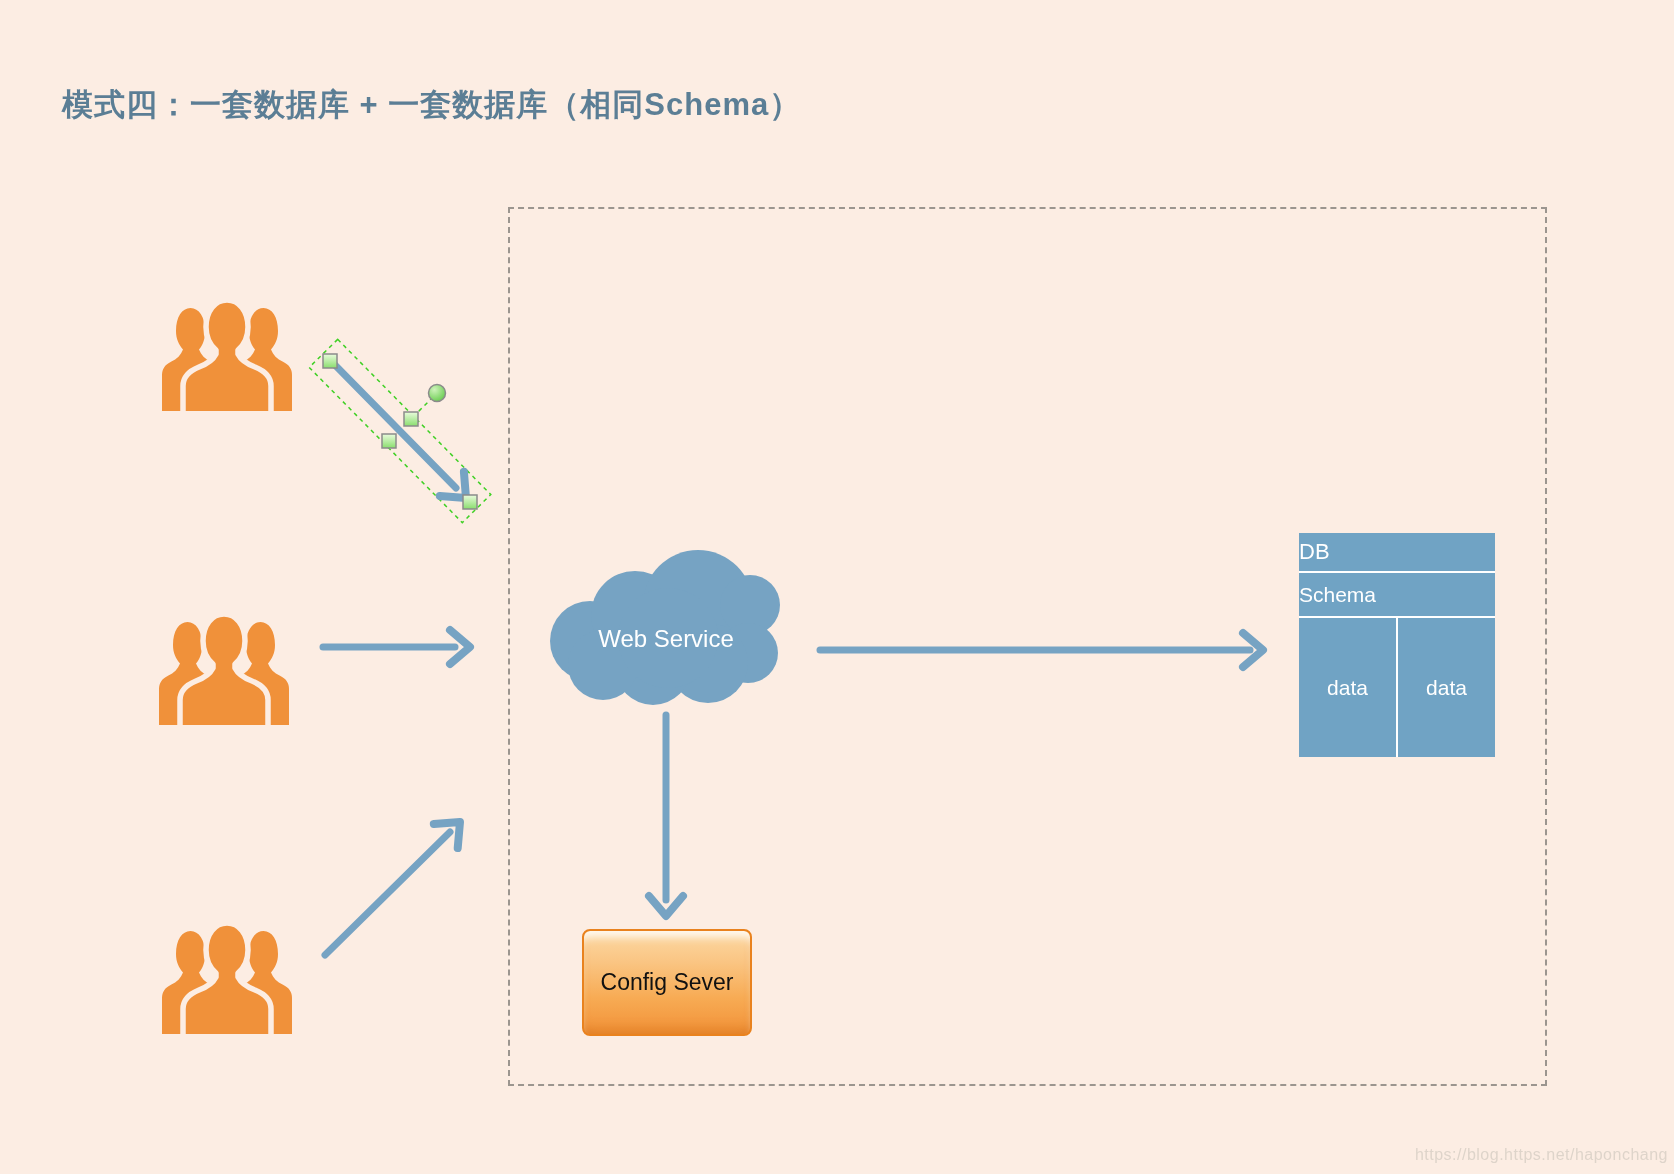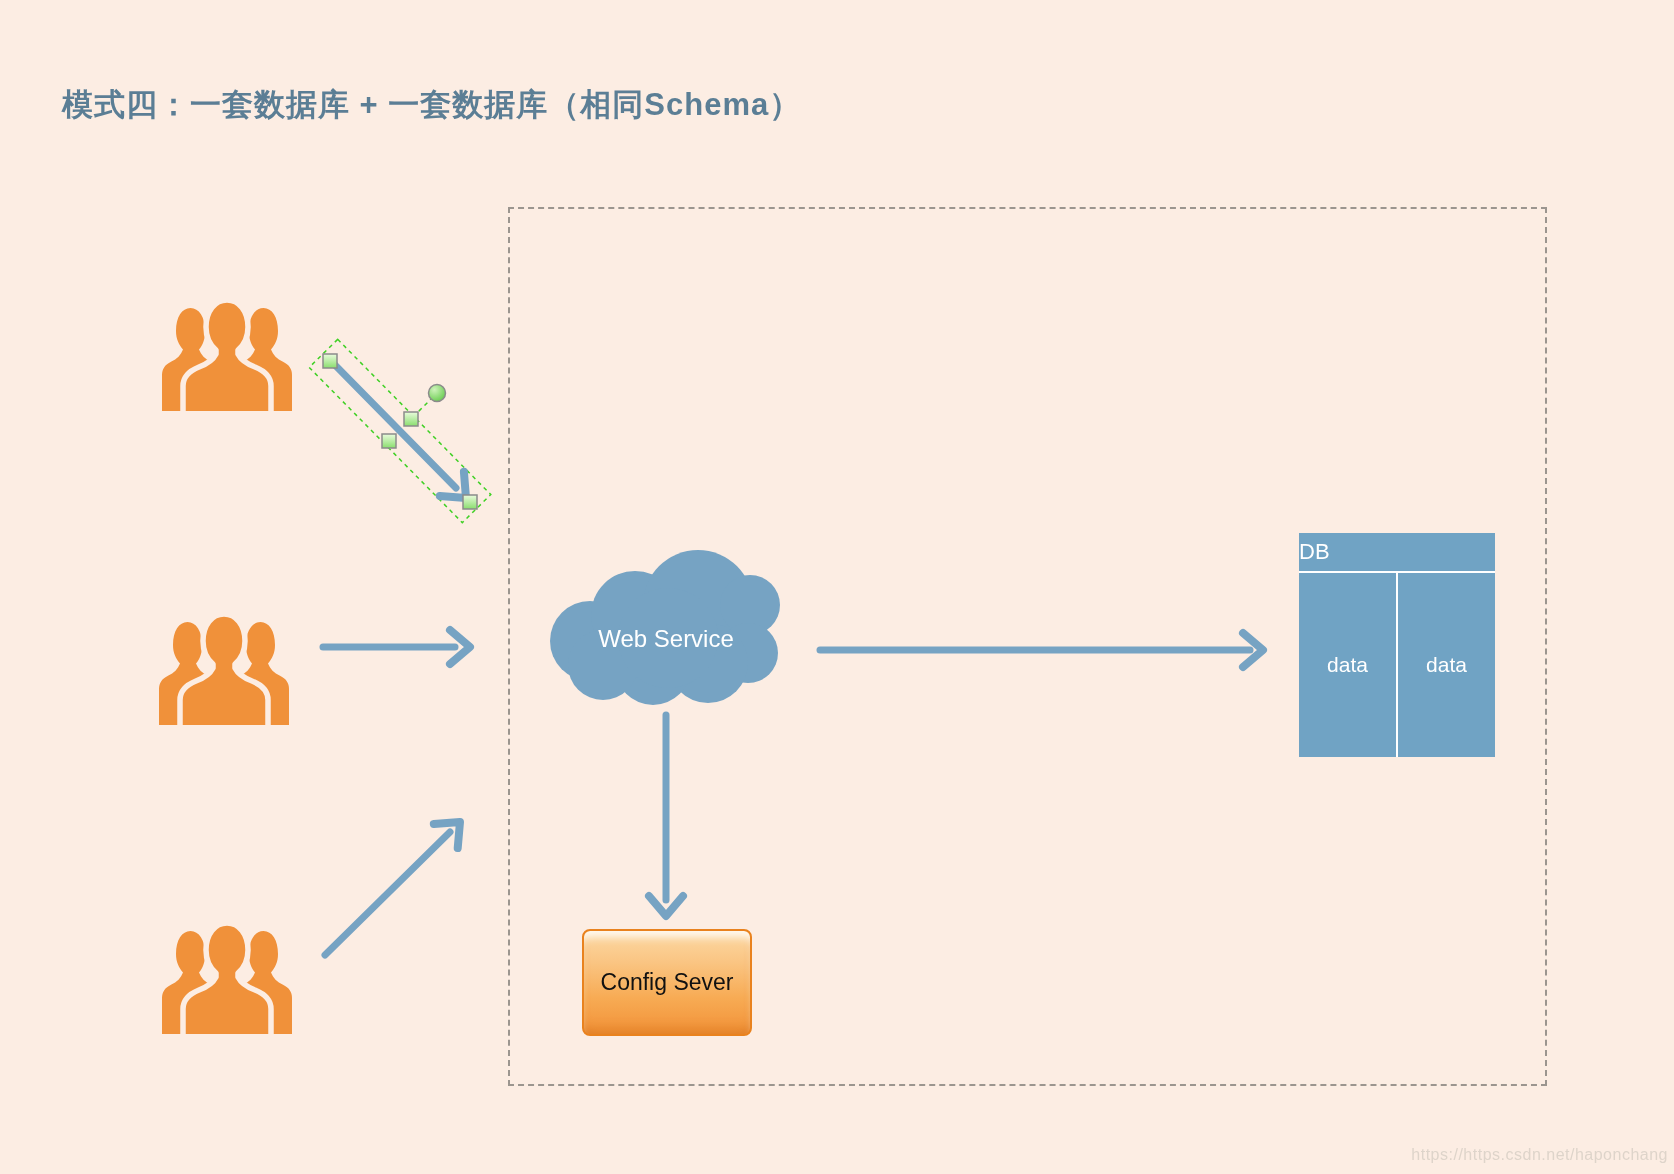--- a/index.html
+++ b/index.html
@@ -116,20 +116,23 @@
 </div>
 
 <div class="config-btn">
   <span>Config Sever</span>
 </div>
 
 <div class="db-table">
   <div class="db-row db-header">
     <span>DB</span>
   </div>
+  <div class="db-row db-schema">
+    <span>Schema</span>
+  </div>
   <div class="db-data-row">
     <div class="db-cell left">
       <span>data</span>
     </div>
     <div class="db-cell">
       <span>data</span>
     </div>
   </div>
 </div>
 
@@ -171,13 +174,13 @@
     <path class="head" d="M463.9 471.8 L466 498 L439.8 495.9"></path>
     <line class="sel-outline" x1="433" y1="397" x2="415" y2="415"></line>
     <circle class="handle-circle" cx="437" cy="393" r="8.5"></circle>
     <rect class="handle-sq" x="323" y="354" width="14" height="14"></rect>
     <rect class="handle-sq" x="463" y="495" width="14" height="14"></rect>
     <rect class="handle-sq" x="404" y="412" width="14" height="14"></rect>
     <rect class="handle-sq" x="382" y="434" width="14" height="14"></rect>
   </g>
 </svg>
 
-<div class="watermark">https://https.csdn.net/haponchang</div>
+<div class="watermark">https://blog.https.net/haponchang</div>
 
 </body></html>

